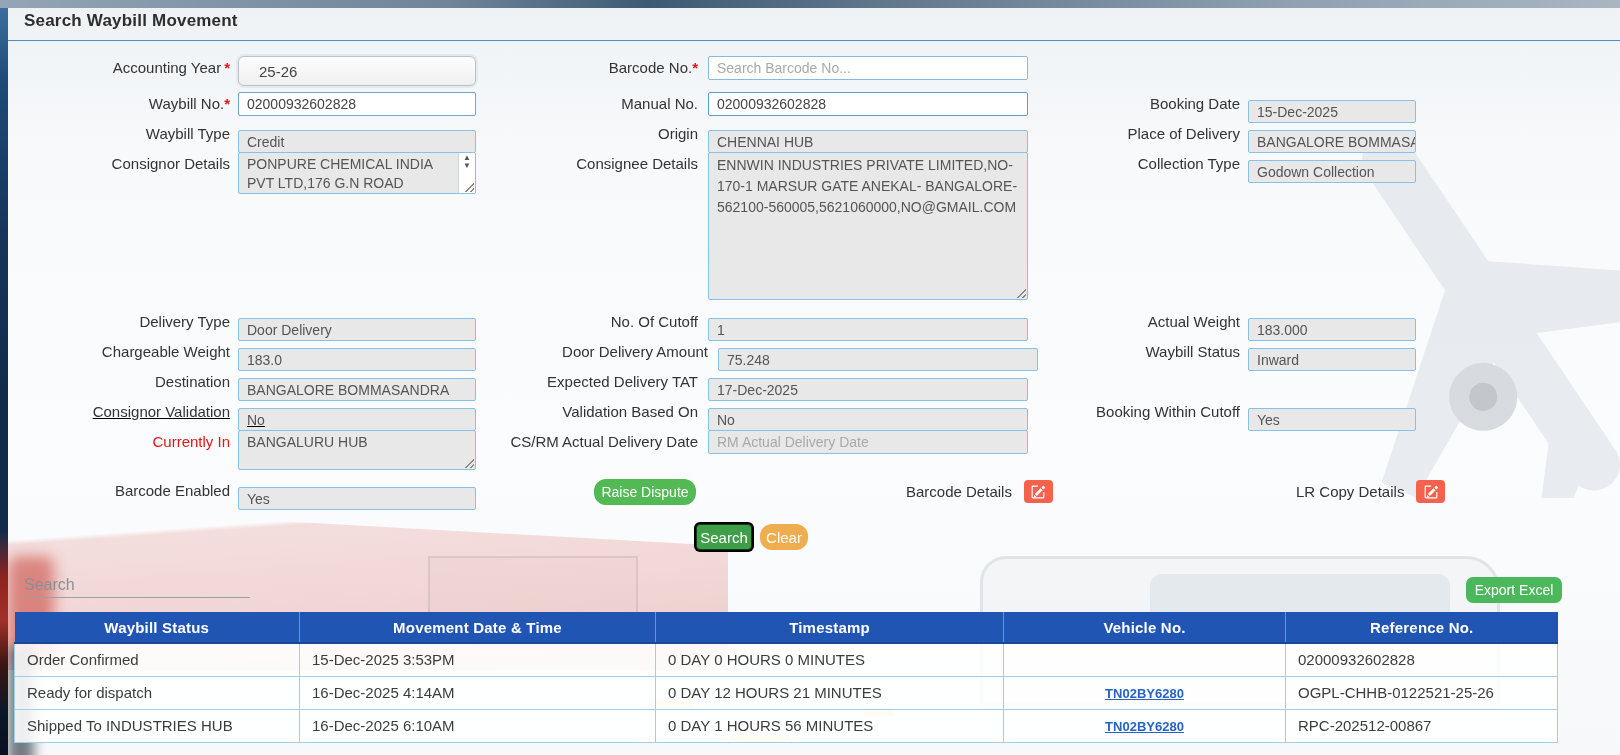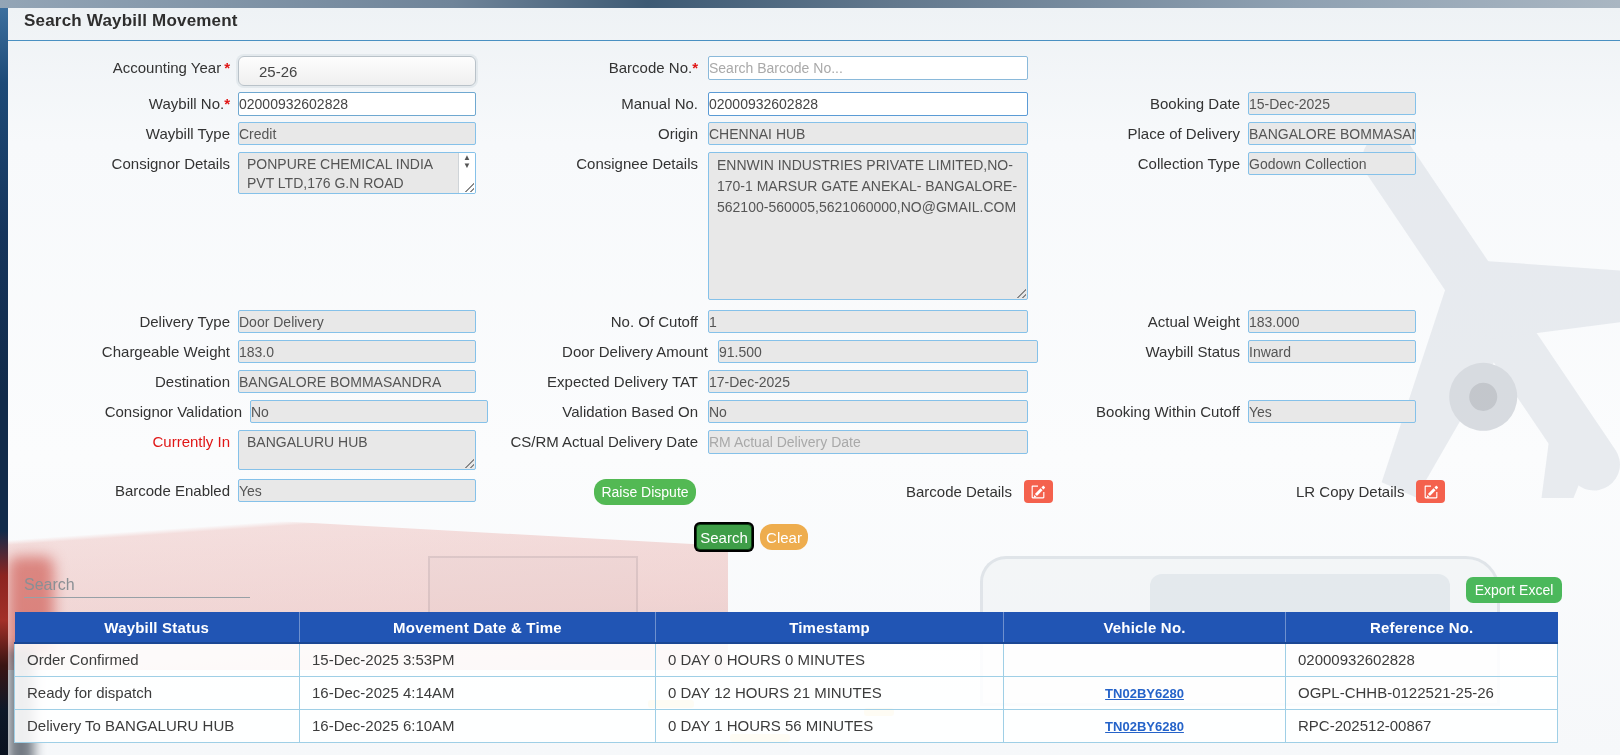--- a/index.html
+++ b/index.html
@@ -36,22 +36,22 @@
 
   
   .frow { position:absolute; display:flex; align-items:flex-start; }
   .flabel { font-size:15px; color:#333; text-align:right; padding-top:3px; line-height:1.15; }
   .flabel .req { color:#e01616; margin-left:3px; font-weight:bold; }
   .flabel.red { color:#e01616; }
   .c1 .flabel { width:222px; margin-right:8px; }
   .c2 .flabel { width:216px; margin-right:10px; }
   .c3 .flabel { width:212px; margin-right:8px; }
 
-  .fld { font-size:14px; color:#555; padding:2px 0; white-space:nowrap; overflow:hidden; }
-  .ro  { background:#e8e8e8; border:1px solid #85c1e9; border-radius:2px; height:23px; line-height:18px;}
+  .fld { font-size:14px; color:#555; padding:2px 8px; white-space:nowrap; overflow:hidden; }
+  .ro  { background:#e8e8e8; border:1px solid #85c1e9; border-radius:2px; height:23px; line-height:18px;margin-top:8px;}
   .wht { background:#fff; border:1px solid #8ab9da; border-radius:2px; height:24px; color:#444; font-size:14px;
          font-family:"Liberation Sans",sans-serif; outline:none; }
   .wht::placeholder { color:#a9a9a9; }
   .sel { background:linear-gradient(180deg,#fdfdfd,#efefef); border:1px solid #b9c2c9; border-radius:6px;
          box-shadow:0 0 0 2px #e3e9ed; height:30px; line-height:25px; font-size:15px; color:#444; padding:2px 20px;}
   .ta  { background:#e8e8e8; border:1px solid #85c1e9; border-radius:2px; position:relative;
          white-space:normal; line-height:19px; overflow:hidden; overflow-wrap:anywhere; padding:2px 8px;}
   .rz  { position:absolute; right:1px; bottom:1px; width:10px; height:10px;
          background:repeating-linear-gradient(-45deg,transparent,transparent 2px,#8a8a8a 2px,#8a8a8a 3.5px);
          clip-path:polygon(100% 0,100% 100%,0 100%);}
@@ -151,21 +151,21 @@
       <div class="fld ro w-c1">Door Delivery</div>
     </div>
     <div class="frow c1" style="left:0; top:332px;">
       <div class="flabel">Chargeable Weight</div>
       <div class="fld ro w-c1">183.0</div>
     </div>
     <div class="frow c1" style="left:0; top:362px;">
       <div class="flabel">Destination</div>
       <div class="fld ro w-c1">BANGALORE BOMMASANDRA</div>
     </div>
-    <div class="frow c1" style="left:12px; top:392px;">
+    <div class="frow c1" style="left:0; top:392px;text-decoration:underline;">
       <div class="flabel">Consignor Validation</div>
       <div class="fld ro w-c1">No</div>
     </div>
     <div class="frow c1" style="left:0; top:422px;">
       <div class="flabel red">Currently In</div>
       <div class="fld ta w-c1" style="height:40px;">
         <span>BANGALURU HUB</span>
         <div class="rz"></div>
       </div>
     </div>
@@ -192,21 +192,21 @@
         <span>ENNWIN INDUSTRIES PRIVATE LIMITED,NO-170-1 MARSUR GATE ANEKAL- BANGALORE-562100-560005,5621060000,NO@GMAIL.COM</span>
         <div class="rz"></div>
       </div>
     </div>
     <div class="frow c2" style="left:474px; top:302px;">
       <div class="flabel">No. Of Cutoff</div>
       <div class="fld ro w-c2">1</div>
     </div>
     <div class="frow c2" style="left:484px; top:332px;">
       <div class="flabel">Door Delivery Amount</div>
-      <div class="fld ro w-c2">91.500</div>
+      <div class="fld ro w-c2">75.248</div>
     </div>
     <div class="frow c2" style="left:474px; top:362px;">
       <div class="flabel">Expected Delivery TAT</div>
       <div class="fld ro w-c2">17-Dec-2025</div>
     </div>
     <div class="frow c2" style="left:474px; top:392px;">
       <div class="flabel">Validation Based On</div>
       <div class="fld ro w-c2">No</div>
     </div>
     <div class="frow c2" style="left:474px; top:422px;">
@@ -293,21 +293,21 @@
           <td>02000932602828</td>
         </tr>
         <tr>
           <td>Ready for dispatch</td>
           <td>16-Dec-2025 4:14AM</td>
           <td>0 DAY 12 HOURS 21 MINUTES</td>
           <td class="ctr"><a class="vlink">TN02BY6280</a></td>
           <td>OGPL-CHHB-0122521-25-26</td>
         </tr>
         <tr>
-          <td>Delivery To BANGALURU HUB</td>
+          <td>Shipped To INDUSTRIES HUB</td>
           <td>16-Dec-2025 6:10AM</td>
           <td>0 DAY 1 HOURS 56 MINUTES</td>
           <td class="ctr"><a class="vlink">TN02BY6280</a></td>
           <td>RPC-202512-00867</td>
         </tr>
       </tbody>
     </table>
   </div>
 </div>
 

